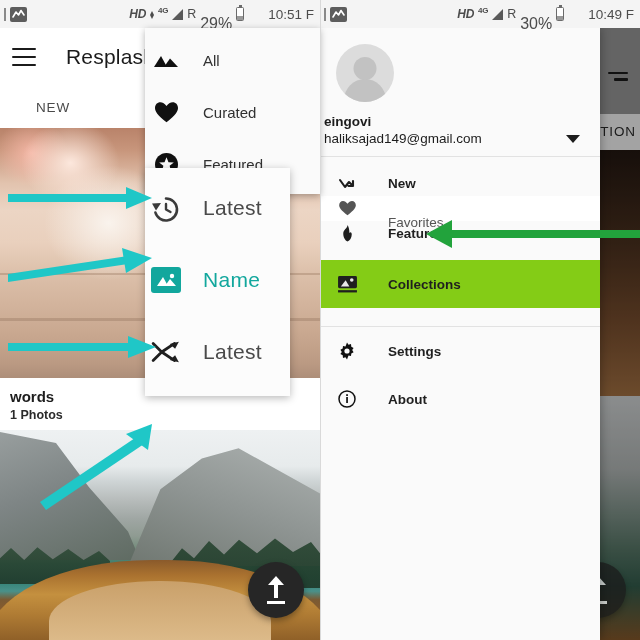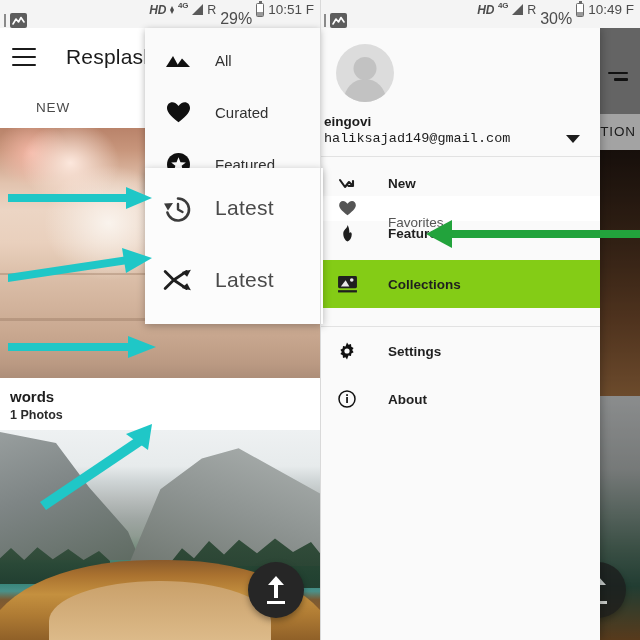--- a/index.html
+++ b/index.html
@@ -8,38 +8,38 @@
   .screen { position:relative; width:640px; height:640px; overflow:hidden; }
 
   
   .panel { position:absolute; top:0; height:640px; overflow:hidden; background:#fff; }
   .panel-left  { left:0;   width:320px; }
   .panel-right { left:320px; width:320px; }
   .panel-right::before{ content:""; position:absolute; left:0; top:0; bottom:0; width:1px; background:#d9d9d9; z-index:60;}
 
   
   .statusbar { position:relative; height:28px; background:#f4f4f4; display:flex;
-    align-items:flex-end; padding:0 6px 0 4px; z-index:40; }
+    align-items:center; padding:0 6px 0 4px; z-index:40; }
   .sb-left { display:flex; align-items:center; gap:4px; }
   .sb-tick { width:2px; height:13px; background:#8a8a8a; }
   .sb-appicon { width:17px; height:15px; background:#5d5d5d; border-radius:2px;
     display:flex; align-items:center; justify-content:center; }
   .sb-appicon svg { display:block; }
   .sb-right { margin-left:auto; display:flex; align-items:center; gap:4px;
     font-size:12.5px; color:#4c4c4c; }
   .sb-hd { font-style:italic; font-weight:bold; font-size:12px; letter-spacing:-.3px; }
   .sb-4g { font-size:8px; font-weight:bold; position:relative; top:-4px; letter-spacing:-.3px;}
   .sb-arrows{ font-size:8px; line-height:7px; display:flex; flex-direction:column; position:relative; top:0px;}
   .sb-sig { width:0; height:0; border-left:11px solid transparent; border-bottom:11px solid #5a5a5a; }
   .sb-r { font-size:12.5px; }
   .sb-pct { font-size:16px;margin-top:19px; }
   .sb-batt { width:8px; height:14px; border:1.6px solid #6b6b6b; border-radius:1.5px;
     position:relative; background:linear-gradient(to top,#9a9a9a 30%,#fff 30%); }
   .sb-batt::after { content:""; position:absolute; top:-3px; left:1.5px; width:3px; height:2px; background:#6b6b6b;}
-  .sb-time { font-size:13.5px; }
+  .sb-time { font-size:13.5px;margin-left:20px; }
 
   
   .appbar { height:58px; background:#fff; display:flex; align-items:center; padding:0 12px; position:relative; }
   .hamburger { width:24px; height:18px; display:flex; flex-direction:column; justify-content:space-between; cursor:pointer; }
   .hamburger i { display:block; height:2.4px; background:#1b1b1b; border-radius:1px; }
   .app-title { font-size:21px; color:#1b1b1b; margin-left:30px; font-weight:400; letter-spacing:.2px;}
 
   
   .tabs { height:42px; display:flex; align-items:center; background:#fff; position:relative;}
   .tab { flex:0 0 auto; width:106px; text-align:center; font-size:13.5px; color:#6d6d6d;
@@ -98,23 +98,23 @@
     display:flex; align-items:center; justify-content:center; box-shadow:0 3px 6px rgba(0,0,0,.35); }
   .fab .up { width:20px; }
   .fab .up .stem{ width:4px; height:13px; background:#fff; margin:0 auto;}
   .fab .up .head{ width:0;height:0;border-left:8px solid transparent;border-right:8px solid transparent;
     border-bottom:9px solid #fff; margin:0 auto;}
   .fab .up .base{ width:18px;height:3px;background:#fff;margin:3px auto 0;}
 
   
   .menu-top { position:absolute; left:145px; top:28px; width:175px; background:#fafafa;
     box-shadow:0 2px 7px rgba(0,0,0,.30); z-index:50; padding:6px 0 4px; }
-  .menu-sort { position:absolute; left:145px; top:168px; width:178px; background:#fcfcfc;
+  .menu-sort { position:absolute; left:145px; top:168px; width:145px; background:#fcfcfc;
     box-shadow:0 2px 8px rgba(0,0,0,.28); z-index:51; padding:4px 0 8px; }
-  .mi { display:flex; align-items:center; height:52px; padding-left:18px; }
+  .mi { display:flex; align-items:center; height:52px; padding-left:6px; }
   .mi .ic { width:30px; display:flex; align-items:center; justify-content:center; color:#1a1a1a; }
   .mi .lb { margin-left:22px; font-size:15px; color:#313131; }
   .mi-sort { height:72px; }
   .mi-sort .lb { font-size:21px; color:#4a4a4a; letter-spacing:.3px; white-space:nowrap; }
   .mi-sort.sel .lb { color:#12a79d; }
   .ic-tealbox { width:33px; height:26px; background:#12a79d; border-radius:3px;
     display:flex; align-items:center; justify-content:center; }
 
   
   .behind { position:absolute; inset:0; z-index:5; }
@@ -135,21 +135,21 @@
   .drawer { position:absolute; left:0; top:28px; width:280px; bottom:0; background:#fafafa; z-index:20;
     box-shadow:2px 0 8px rgba(0,0,0,.25); display:flex; flex-direction:column; }
   .dhead { padding:16px 16px 10px 16px; background:#fafafa; }
   .avatar { width:58px; height:58px; border-radius:50%; background:#dcdcdc; position:relative; overflow:hidden; }
   .avatar .h { position:absolute; left:50%; top:22%; width:23px; height:23px; background:#c2c2c2;
     border-radius:50%; transform:translateX(-50%); }
   .avatar .b { position:absolute; left:50%; top:60%; width:42px; height:30px; background:#c2c2c2;
     border-radius:22px 22px 0 0; transform:translateX(-50%); }
   .dname { margin-top:12px; font-size:13.5px; font-weight:bold; color:#1c1c1c; margin-left:-12px;}
   .drow { display:flex; align-items:center; margin-top:2px; margin-left:-12px;}
-  .dmail { font-size:13.5px; color:#1c1c1c;font-family:Liberation Mono, monospace; }
+  .dmail { font-size:13.5px; color:#1c1c1c; }
   .caret { margin-left:auto; width:0;height:0;border-left:7px solid transparent;
     border-right:7px solid transparent;border-top:8px solid #1c1c1c; margin-right:4px;}
   .ddiv { height:1px; background:#e2e2e2; }
 
   .ditem { display:flex; align-items:center; height:25px; padding-left:12px; }
   .ditem .di { width:30px; display:flex; align-items:center; justify-content:center; }
   .ditem .dl { margin-left:26px; font-size:13.5px; font-weight:bold; color:#1f1f1f; }
   .ditem.muted .dl { font-weight:normal; color:#555;margin-top:28px; }
   .ditem.muted .di svg { fill:#555 !important; }
   .ditem.sel { background:#fff; }
@@ -382,20 +382,32 @@
   <div class="menu-sort">
     <div class="mi mi-sort">
       <span class="ic">
         <svg width="31" height="29" viewBox="0 0 30 28">
           <path d="M15 4 A11 11 0 1 1 4.4 18" fill="none" stroke="#3b3b3b" stroke-width="2.6" stroke-linecap="round"></path>
           <polygon points="1,9 10,8.5 5,16" fill="#3b3b3b"></polygon>
           <path d="M15 9.5 L15 15 L19.5 17.5" fill="none" stroke="#3b3b3b" stroke-width="2.4" stroke-linecap="round" stroke-linejoin="round"></path>
         </svg>
       </span>
       <span class="lb">Latest</span>
+    </div>
+    <div class="mi mi-sort sel">
+      <span class="ic">
+        <span class="ic-tealbox">
+          <svg width="22" height="16" viewBox="0 0 22 16">
+            <polygon points="2,14 8,5 13,14" fill="#fff"></polygon>
+            <polygon points="10,14 15,7 21,14" fill="#fff"></polygon>
+            <circle cx="17" cy="4" r="2.2" fill="#fff"></circle>
+          </svg>
+        </span>
+      </span>
+      <span class="lb">Name</span>
     </div>
     <div class="mi mi-sort">
       <span class="ic">
         <svg width="30" height="26" viewBox="0 0 28 24">
           <path d="M2 4 L10 12 L2 20" fill="none" stroke="#1f1f1f" stroke-width="2.6" stroke-linecap="round" stroke-linejoin="round"></path>
           <path d="M10 12 L22 4" fill="none" stroke="#1f1f1f" stroke-width="2.6" stroke-linecap="round"></path>
           <path d="M10 12 L22 20" fill="none" stroke="#1f1f1f" stroke-width="2.6" stroke-linecap="round"></path>
           <polygon points="26,2.5 17.5,4.5 22.5,9" fill="#1f1f1f"></polygon>
           <polygon points="26,21.5 17.5,19.5 22.5,15" fill="#1f1f1f"></polygon>
         </svg>

